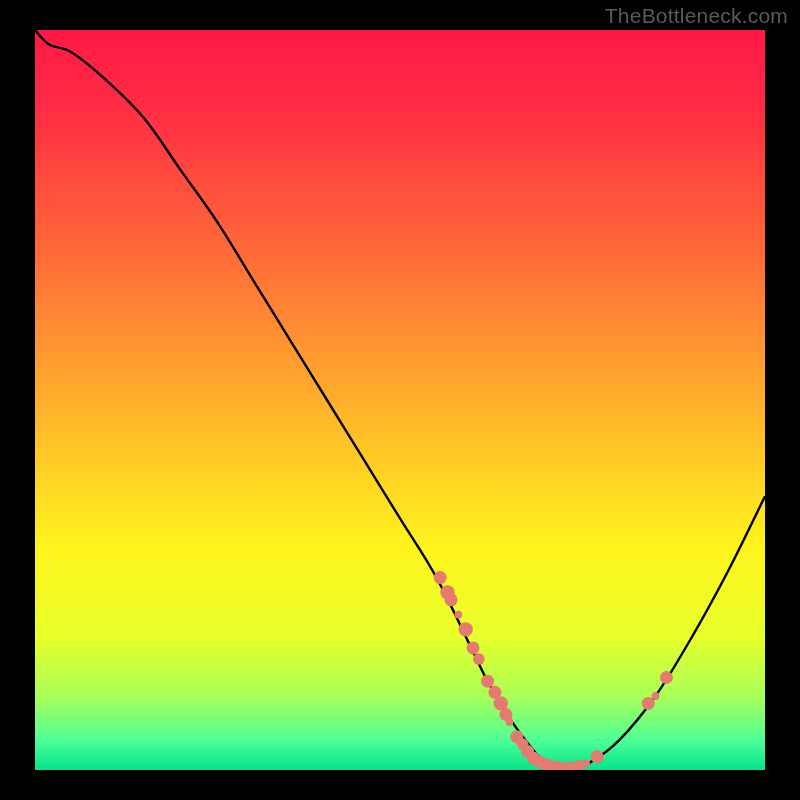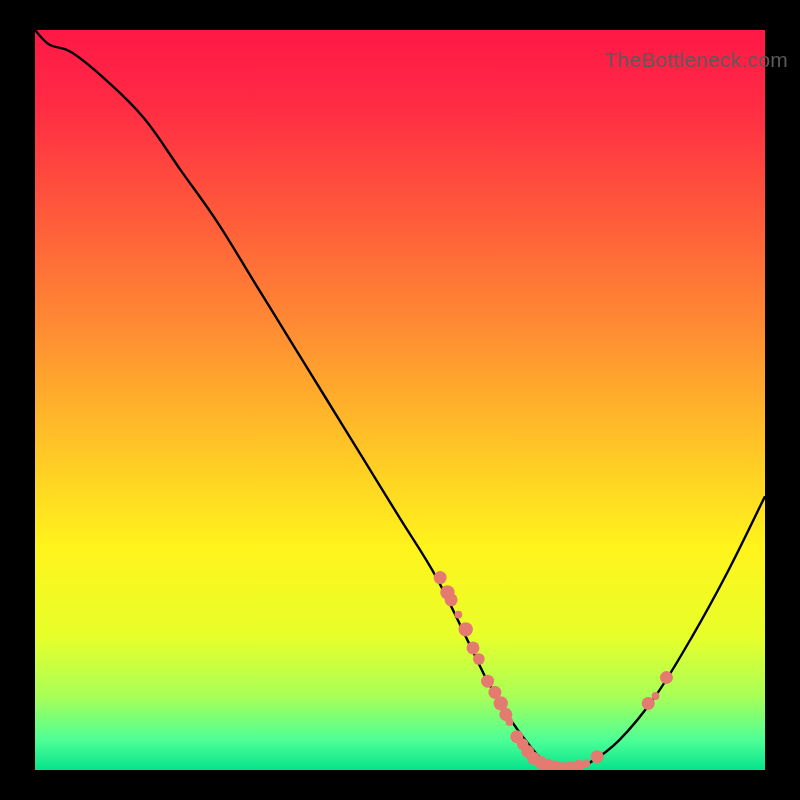--- a/index.html
+++ b/index.html
@@ -19,21 +19,20 @@
   }
   .watermark {
     position: absolute;
     top: 4px;
     right: 12px;
     font-size: 21px;
     font-weight: 500;
     color: #5a5a5a;
     letter-spacing: 0.2px;
     z-index: 50;
-    margin-top: 44px;
   }
   .plot {
     position: absolute;
     left: 35px;
     top: 30px;
     width: 730px;
     height: 740px;
   }
   .plot svg {
     display: block;

